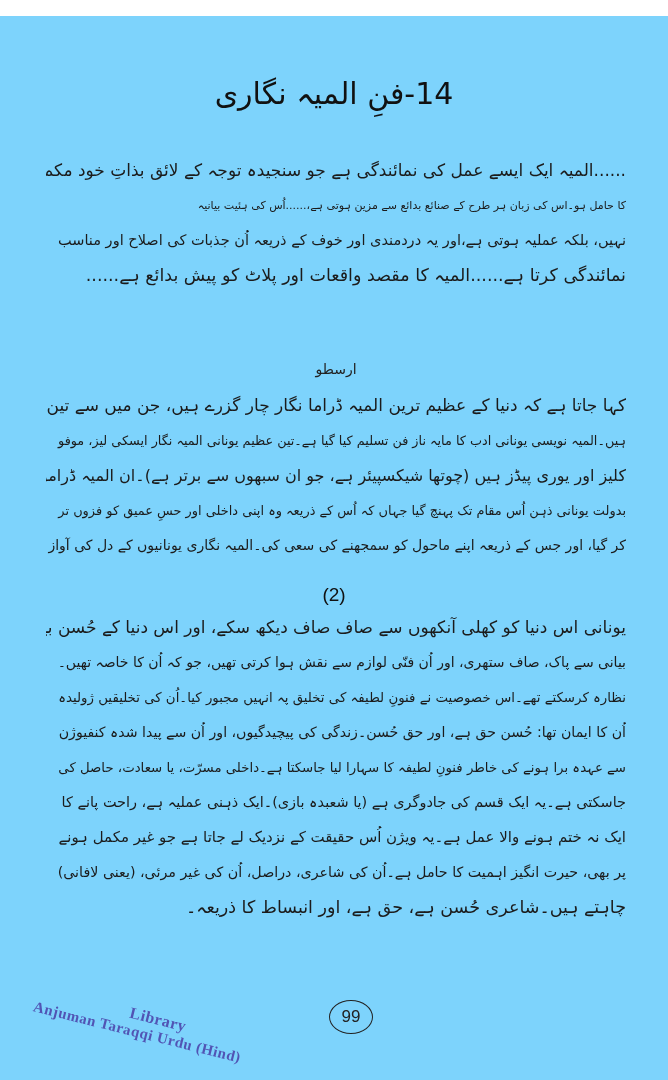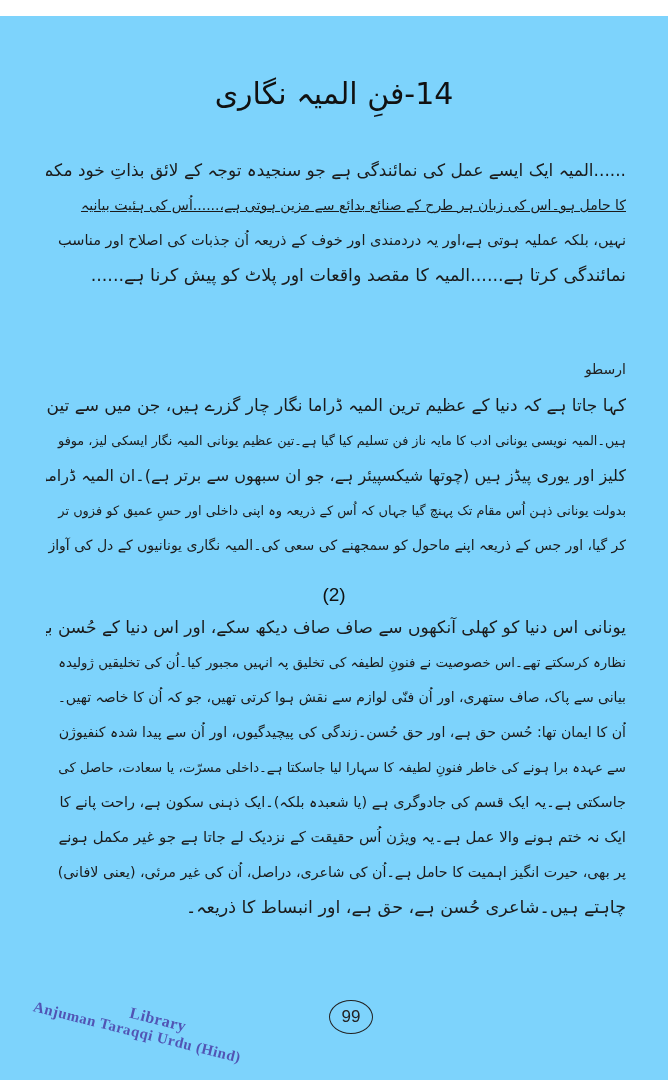--- a/index.html
+++ b/index.html
@@ -4,21 +4,21 @@
 <style>
   html, body { margin: 0; padding: 0; background: #ffffff; }
   body { width: 668px; height: 1080px; position: relative; overflow: hidden;
          font-family: "DejaVu Sans", sans-serif; color: #1a1a1a; }
   .page { position: absolute; left: 0; top: 16px; width: 668px; height: 1080px; background: #7dd3fc; }
   .title { position: absolute; top: 60px; left: 0; width: 668px; text-align: center;
            font-size: 30px; direction: rtl; color: #111; }
   .block { position: absolute; left: 46px; width: 580px; direction: rtl; text-align: justify;
            text-align-last: right; font-size: 17.5px; line-height: 35px; color: #1b1b1b; }
   .quote { top: 137px; }
-  .author { position: absolute; top: 345px; left: 46px; width: 580px; direction: rtl; text-align: right;
+  .author { position: absolute; top: 345px; left: 46px; width: 580px; direction: rtl; text-align: center;
             font-size: 14px; color: #222; }
   .para1 { top: 372px; }
   .section-num { position: absolute; top: 568px; left: 0; width: 668px; text-align: center;
                  font-family: "Liberation Sans", sans-serif; font-size: 19px; color: #111; }
   .para2 { top: 594px; }
   .line { display: block; white-space: nowrap; overflow: hidden; }
   .page-num { position: absolute; left: 329px; top: 984px; width: 42px; height: 32px;
               border: 1.5px solid #222; border-radius: 50%; text-align: center; line-height: 32px;
               font-family: Liberation Sans, sans-serif; font-size: 17px; color: #222; }
   .stamp { position: absolute; left: 40px; top: 965px; transform: rotate(14deg); transform-origin: left top;
@@ -28,44 +28,44 @@
 </style>
 </head>
 <body>
 
 <div class="page">
 
   <div class="title">14-فنِ المیہ نگاری</div>
 
   <div class="block quote">
     <span class="line" style="display: block; font-size: 17px;">......المیہ ایک ایسے عمل کی نمائندگی ہے جو سنجیدہ توجہ کے لائق بذاتِ خود مکمل اور مخصوص غم</span>
-    <span class="line" style="display: block; font-size: 14px; text-decoration: underline;">کا حامل ہو۔اس کی زبان ہر طرح کے صنائع بدائع سے مزین ہوتی ہے،......اُس کی ہئیت بیانیہ</span>
+    <span class="line" style="display: block; font-size: 11px;">کا حامل ہو۔اس کی زبان ہر طرح کے صنائع بدائع سے مزین ہوتی ہے،......اُس کی ہئیت بیانیہ</span>
     <span class="line" style="display: block; font-size: 14.5212px;">نہیں، بلکہ عملیہ ہوتی ہے،اور یہ دردمندی اور خوف کے ذریعہ اُن جذبات کی اصلاح اور مناسب</span>
-    <span class="line" style="display: block;">نمائندگی کرتا ہے......المیہ کا مقصد واقعات اور پلاٹ کو پیش کرنا ہے......</span>
+    <span class="line" style="display: block;">نمائندگی کرتا ہے......المیہ کا مقصد واقعات اور پلاٹ کو پیش بدائع ہے......</span>
   </div>
 
   <div class="author">ارسطو</div>
 
   <div class="block para1">
     <span class="line" style="display: block; font-size: 17px;">کہا جاتا ہے کہ دنیا کے عظیم ترین المیہ ڈراما نگار چار گزرے ہیں، جن میں سے تین یونانی</span>
     <span class="line" style="display: block; font-size: 12.8018px;">ہیں۔المیہ نویسی یونانی ادب کا مایہ ناز فن تسلیم کیا گیا ہے۔تین عظیم یونانی المیہ نگار ایسکی لیز، موفو</span>
     <span class="line" style="display: block; font-size: 16px;">کلیز اور یوری پیڈز ہیں (چوتھا شیکسپیئر ہے، جو ان سبھوں سے برتر ہے)۔ان المیہ ڈراموں کی</span>
     <span class="line" style="display: block; font-size: 12.9182px;">بدولت یونانی ذہن اُس مقام تک پہنچ گیا جہاں کہ اُس کے ذریعہ وہ اپنی داخلی اور حسِ عمیق کو فزوں تر</span>
     <span class="line" style="display: block; font-size: 14px;">کر گیا، اور جس کے ذریعہ اپنے ماحول کو سمجھنے کی سعی کی۔المیہ نگاری یونانیوں کے دل کی آواز تھی۔</span>
   </div>
 
   <div class="section-num">(2)</div>
 
   <div class="block para2">
     <span class="line" style="display: block; font-size: 17px;">یونانی اس دنیا کو کھلی آنکھوں سے صاف صاف دیکھ سکے، اور اس دنیا کے حُسن بے پناہ کا</span>
+    <span class="line" style="display: block; font-size: 13.9902px;">بیانی سے پاک، صاف ستھری، اور اُن فنّی لوازم سے نقش ہوا کرتی تھیں، جو کہ اُن کا خاصہ تھیں۔</span>
     <span class="line" style="display: block; font-size: 13.3517px;">نظارہ کرسکتے تھے۔اس خصوصیت نے فنونِ لطیفہ کی تخلیق پہ انہیں مجبور کیا۔اُن کی تخلیقیں ژولیدہ</span>
-    <span class="line" style="display: block; font-size: 13.9902px;">بیانی سے پاک، صاف ستھری، اور اُن فنّی لوازم سے نقش ہوا کرتی تھیں، جو کہ اُن کا خاصہ تھیں۔</span>
     <span class="line" style="display: block; font-size: 14.1494px;">اُن کا ایمان تھا: حُسن حق ہے، اور حق حُسن۔زندگی کی پیچیدگیوں، اور اُن سے پیدا شدہ کنفیوژن</span>
     <span class="line" style="display: block; font-size: 13.3159px;">سے عہدہ برا ہونے کی خاطر فنونِ لطیفہ کا سہارا لیا جاسکتا ہے۔داخلی مسرّت، یا سعادت، حاصل کی</span>
-    <span class="line" style="display: block; font-size: 14.4578px;">جاسکتی ہے۔یہ ایک قسم کی جادوگری ہے (یا شعبدہ بلکہ)۔ایک ذہنی سکون ہے، راحت پانے کا</span>
+    <span class="line" style="display: block; font-size: 14.4578px;">جاسکتی ہے۔یہ ایک قسم کی جادوگری ہے (یا شعبدہ بازی)۔ایک ذہنی عملیہ ہے، راحت پانے کا</span>
     <span class="line" style="display: block; font-size: 14.9804px;">ایک نہ ختم ہونے والا عمل ہے۔یہ ویژن اُس حقیقت کے نزدیک لے جاتا ہے جو غیر مکمل ہونے</span>
     <span class="line" style="display: block; font-size: 14.2507px;">پر بھی، حیرت انگیز اہمیت کا حامل ہے۔اُن کی شاعری، دراصل، اُن کی غیر مرئی، (یعنی لافانی)</span>
     <span class="line" style="display: block;">چاہتے ہیں۔شاعری حُسن ہے، حق ہے، اور انبساط کا ذریعہ۔</span>
   </div>
 
   <div class="stamp">
     <span class="s1">Library</span>
     <span class="s2">Anjuman Taraqqi Urdu (Hind)</span>
   </div>
 

